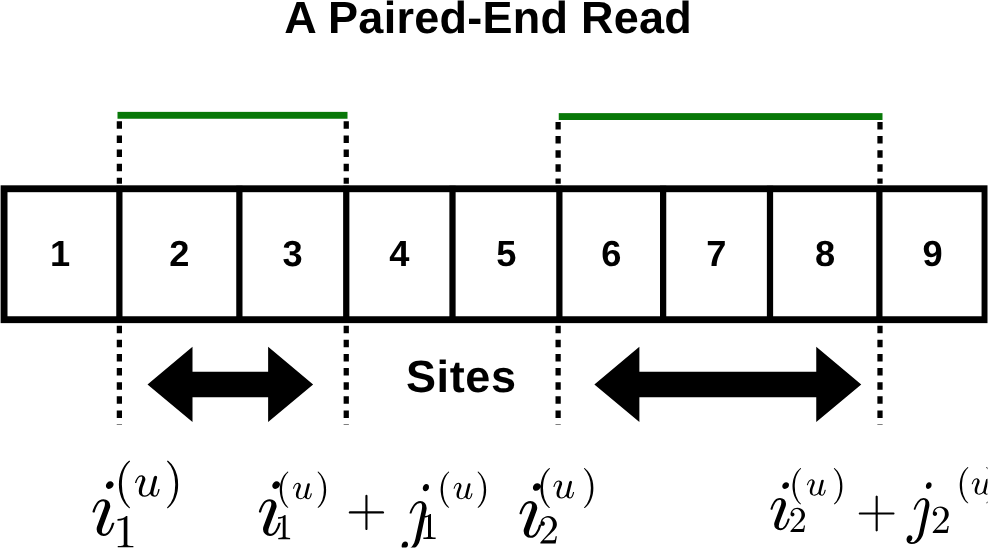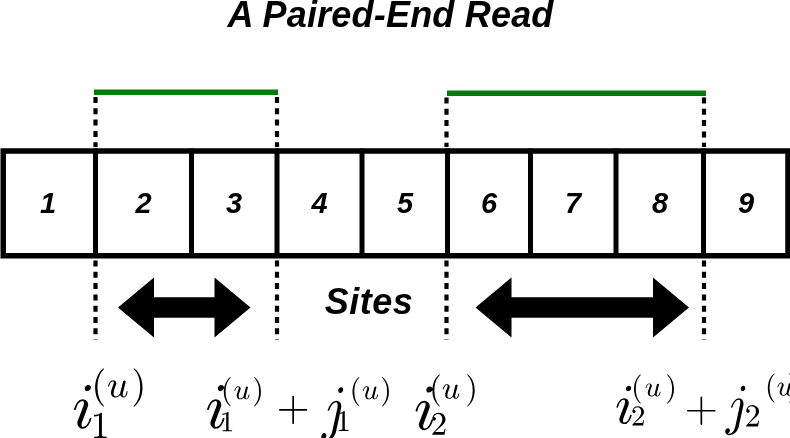--- a/index.html
+++ b/index.html
@@ -1,16 +1,16 @@
 <!DOCTYPE html>
 <html><head>
 <meta charset="utf-8">
 <style>
   html,body{margin:0;padding:0;background:#ffffff;}
-  #fig{position:relative;width:790px;height:438px;overflow:hidden;font-style:italic;}
+  #fig{position:relative;width:790px;height:438px;overflow:hidden;}
   svg{display:block;}
   text{font-family:"Liberation Sans",sans-serif;}
 </style>
 </head>
 <body>
 <div id="fig">
 <svg width="790" height="438" viewBox="0 0 790 438">
 
   <text x="390.5" y="26.5" text-anchor="middle" font-size="36" font-weight="bold" letter-spacing="0.2">A Paired-End Read</text>
 

